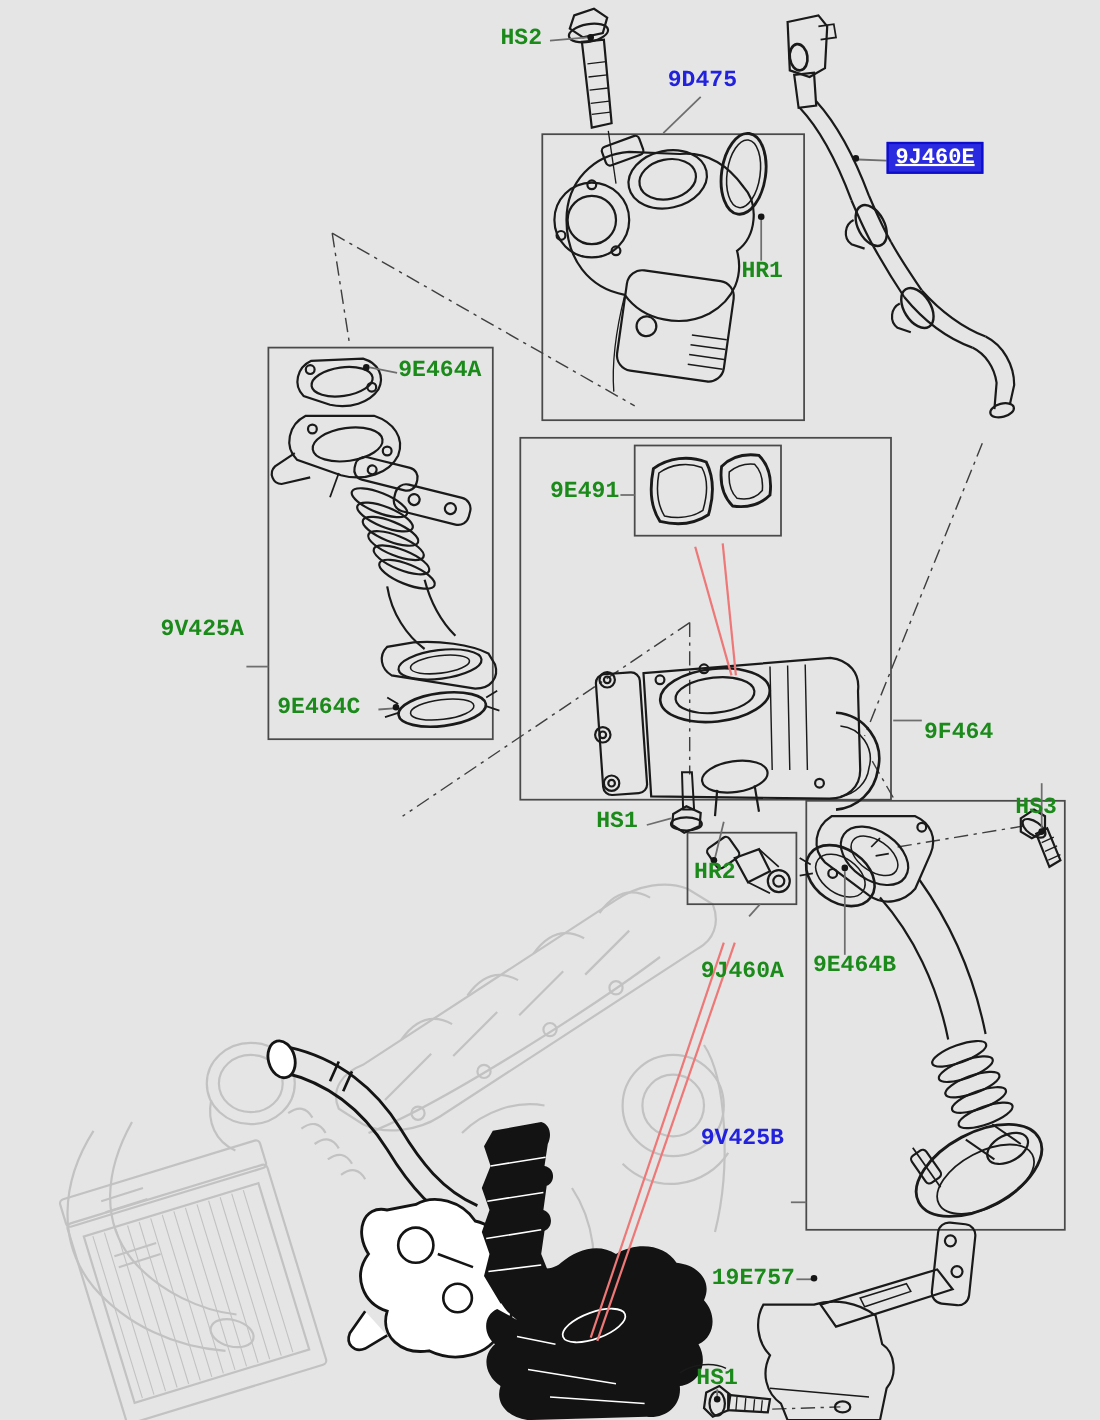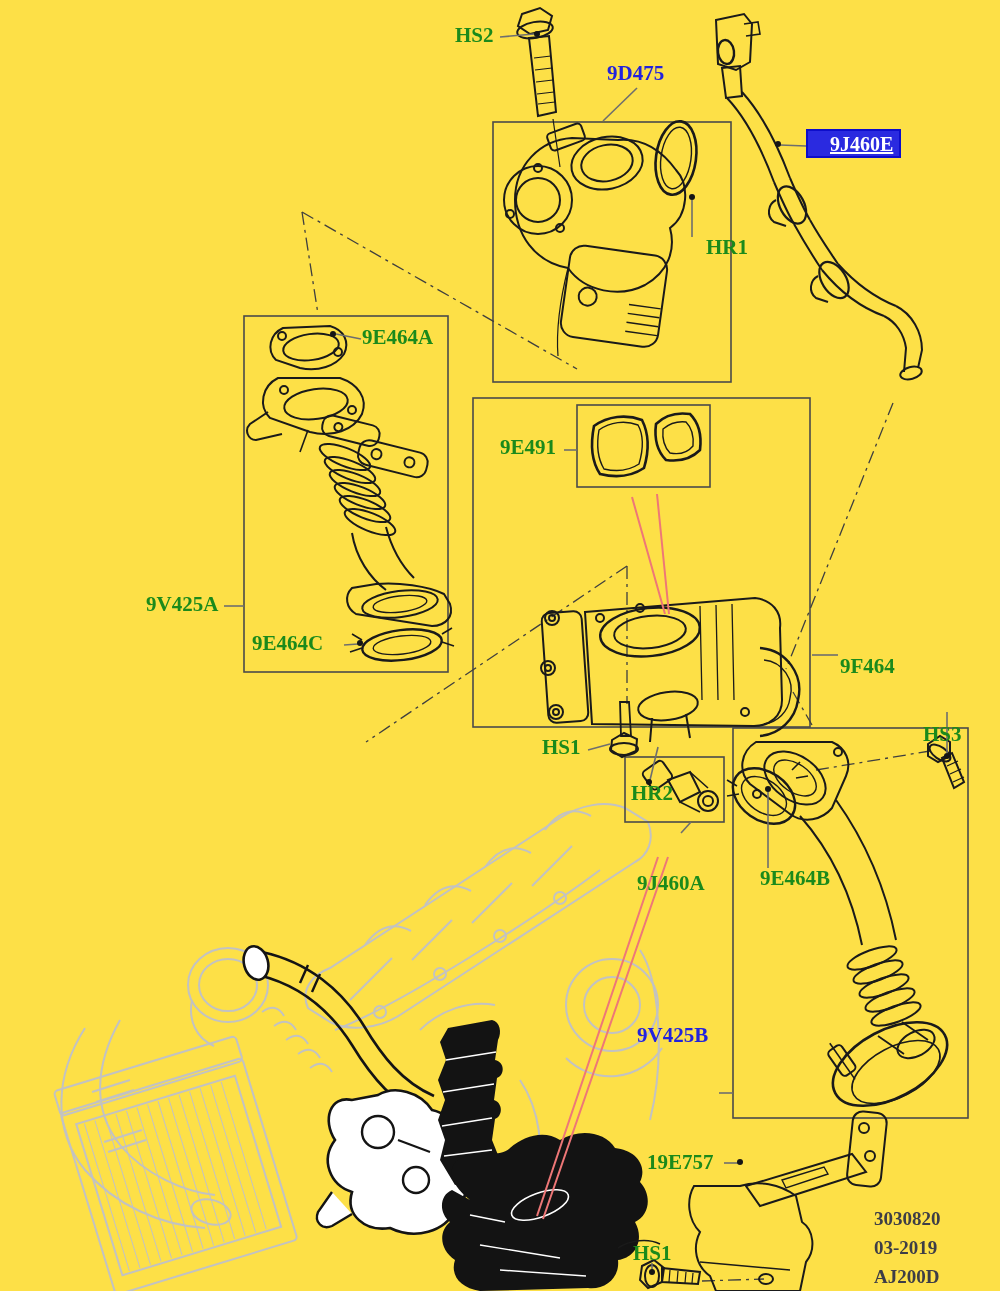--- a/index.html
+++ b/index.html
@@ -1,38 +1,38 @@
 <!DOCTYPE html>
 <html><head>
 <meta charset="utf-8">
 <style>
   html,body{margin:0;padding:0;background:#ffffff;}
-  #stage{position:relative;width:1000px;height:1291px;background:#fde047;
-         font-family:Liberation Serif, serif;overflow:hidden;}
+  #stage{position:relative;width:1000px;height:1291px;background:#e5e5e5;
+         font-family:Liberation Mono, monospace;overflow:hidden;}
   #lineart{position:absolute;left:0;top:0;}
   .callout{position:absolute;font-weight:bold;font-size:21px;line-height:1;
            letter-spacing:0px;white-space:nowrap;cursor:pointer;}
   .green{color:#1b8a1b;}
   .blue{color:#2222dd;}
   .selected{background:#2a2ae0;color:#ffffff;border:2px solid #0d0dcb;
-            padding:3px 6px 2px 22px;text-decoration:underline;font-size:20px;}
+            padding:3px 6px 2px 6px;text-decoration:underline;font-size:20px;}
   #c-hs2{left:455px;top:25px;}
   #c-d475{left:607px;top:63px;}
   #c-j460e{left:806px;top:129px;}
-  #c-hr1{left:674px;top:237px;margin-left:32px;}
+  #c-hr1{left:674px;top:237px;}
   #c-e464a{left:362px;top:327px;}
   #c-e491{left:500px;top:437px;}
-  #c-v425a{left:146px;top:594px;}
+  #c-v425a{left:146px;top:562px;}
   #c-e464c{left:252px;top:633px;}
   #c-f464{left:840px;top:656px;}
   #c-hs1m{left:542px;top:737px;}
   #c-hr2{left:631px;top:783px;}
   #c-j460a{left:637px;top:873px;}
   #c-hs3{left:923px;top:724px;}
-  #c-e464b{left:739px;top:868px;margin-left:21px;}
+  #c-e464b{left:739px;top:868px;}
   #c-v425b{left:637px;top:1025px;}
   #c-e757{left:647px;top:1152px;}
   #c-hs1b{left:633px;top:1243px;}
   #footer{position:absolute;left:874px;top:1204px;width:78px;
           color:#3d3d47;font-size:19px;font-weight:600;line-height:29px;}
   #footer div{white-space:nowrap;}
 </style>
 </head>
 <body>
 
@@ -378,19 +378,14 @@
   <div class="callout green" id="c-f464">9F464</div>
   <div class="callout green" id="c-hs1m">HS1</div>
   <div class="callout green" id="c-hr2">HR2</div>
   <div class="callout green" id="c-j460a">9J460A</div>
   <div class="callout green" id="c-hs3">HS3</div>
   <div class="callout green" id="c-e464b">9E464B</div>
   <div class="callout blue" id="c-v425b">9V425B</div>
   <div class="callout green" id="c-e757">19E757</div>
   <div class="callout green" id="c-hs1b">HS1</div>
 
-  <div id="footer">
-    <div>3030820</div>
-    <div>03-2019</div>
-    <div>AJ200D</div>
-  </div>
 
 </div>
 
 </body></html>

